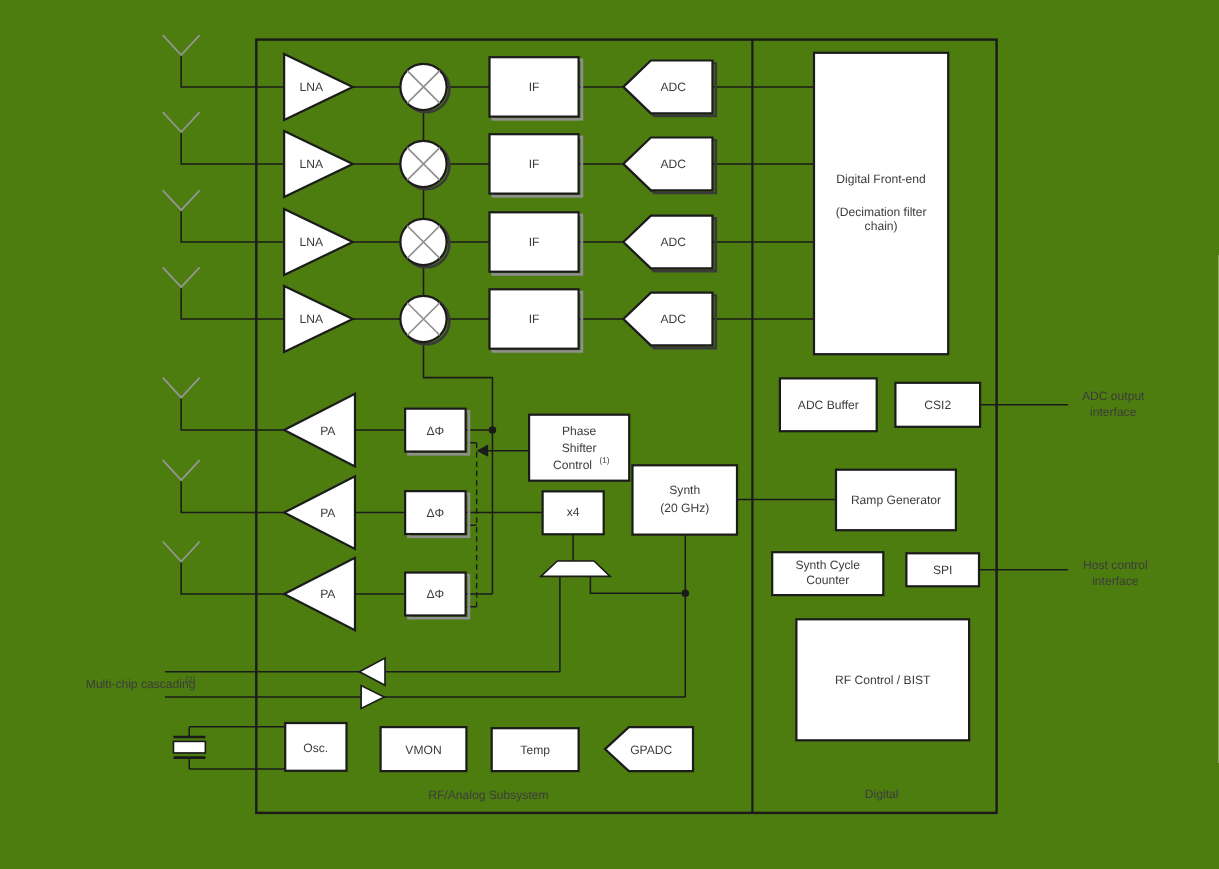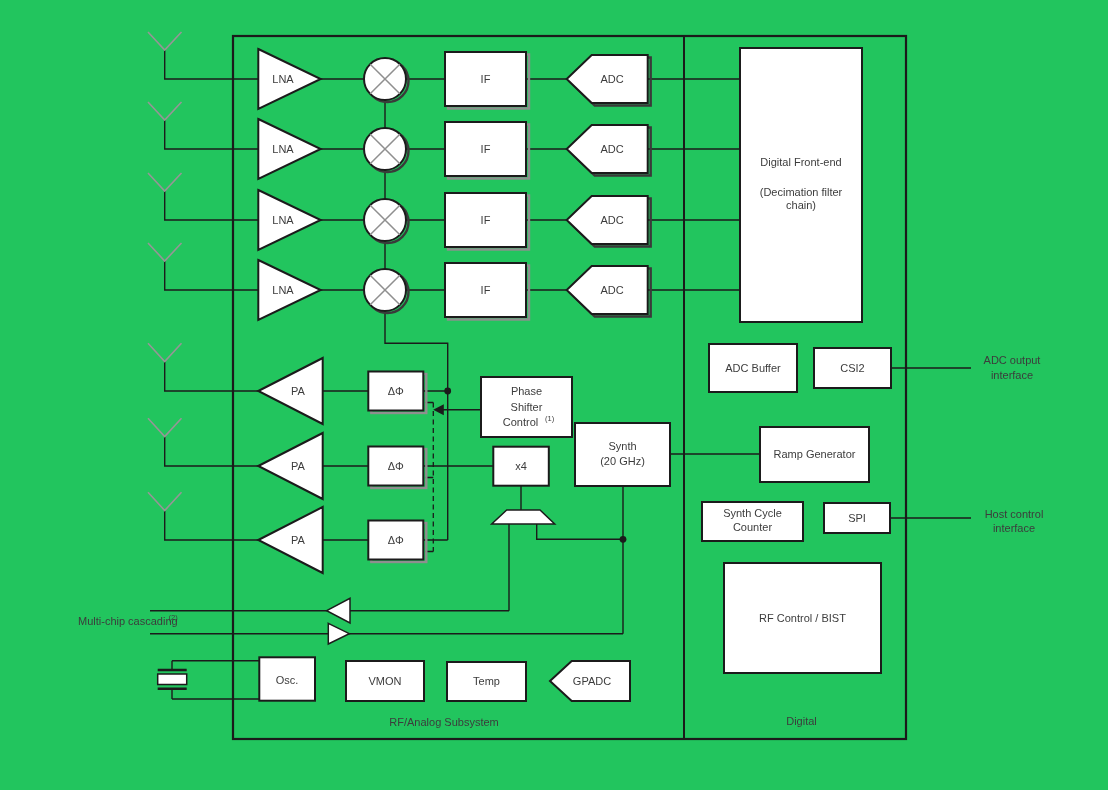--- a/index.html
+++ b/index.html
@@ -1,16 +1,16 @@
 <!DOCTYPE html>
 <html style="--line: #1b1b1b; --text: #3c3c3c; --shadow-light: #8f8f8f; --shadow-dark: #3a3a3a; --antenna: #969696;"><head>
 <meta charset="utf-8">
 <style>
   html,body{margin:0;padding:0;background:#ffffff;}
-  .stage{width:1108px;height:790px;position:relative;background:#22c55e;font-family:"Liberation Sans",sans-serif;}
+  .stage{width:1108px;height:790px;position:relative;background:#4d7c0f;font-family:"Liberation Sans",sans-serif;}
   svg{display:block;}
   .ln{stroke:var(--line,#1b1b1b);stroke-width:1.4;fill:none;}
   .ln2{stroke:var(--line,#1b1b1b);stroke-width:2;fill:none;}
   .ln-dash{stroke:var(--line,#1b1b1b);stroke-width:1.3;fill:none;stroke-dasharray:5 3.5;}
   .shape{fill:#ffffff;stroke:var(--line,#1b1b1b);stroke-width:2;}
   .shape-thin{fill:#ffffff;stroke:var(--line,#1b1b1b);stroke-width:1.5;}
   .outer{fill:none;stroke:var(--line,#1b1b1b);stroke-width:2.2;}
   .shadow-l{fill:none;stroke:var(--shadow-light,#8f8f8f);stroke-width:2.4;}
   .shadow-d{fill:none;stroke:var(--shadow-dark,#3a3a3a);stroke-width:2.4;}
   .ant{stroke:var(--antenna,#969696);stroke-width:1.6;fill:none;}

